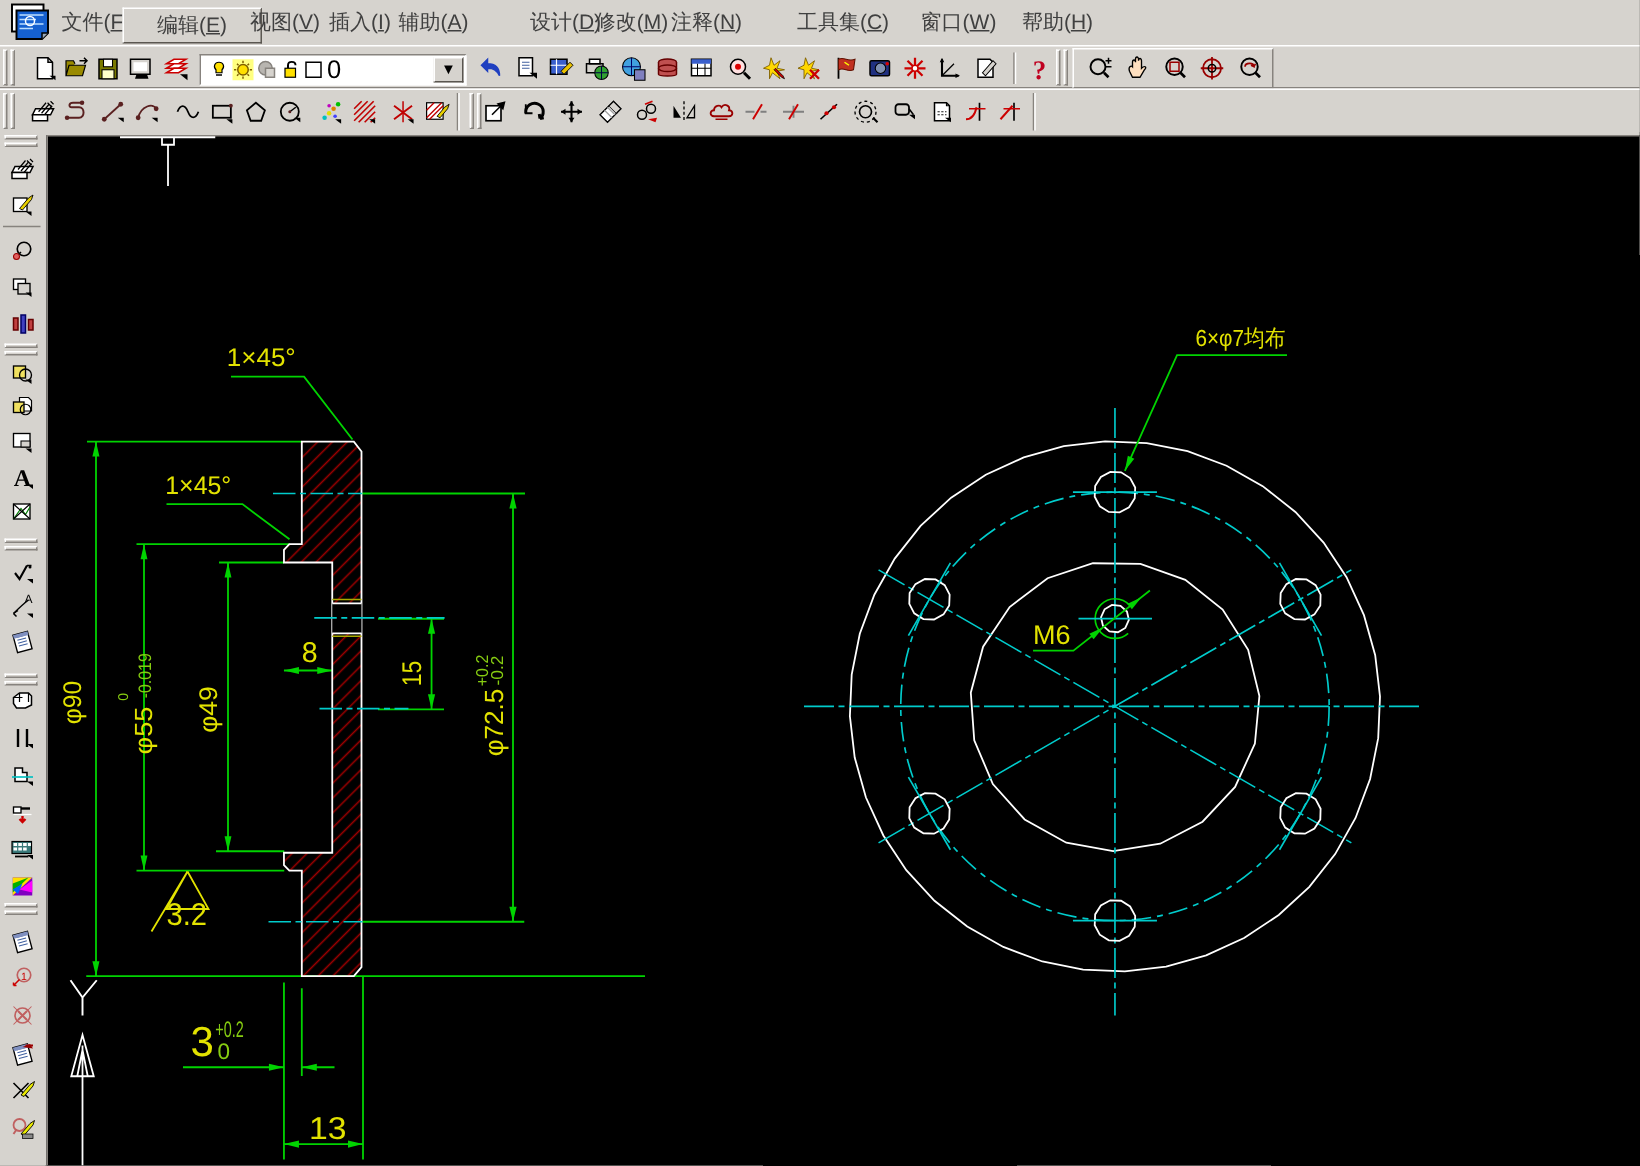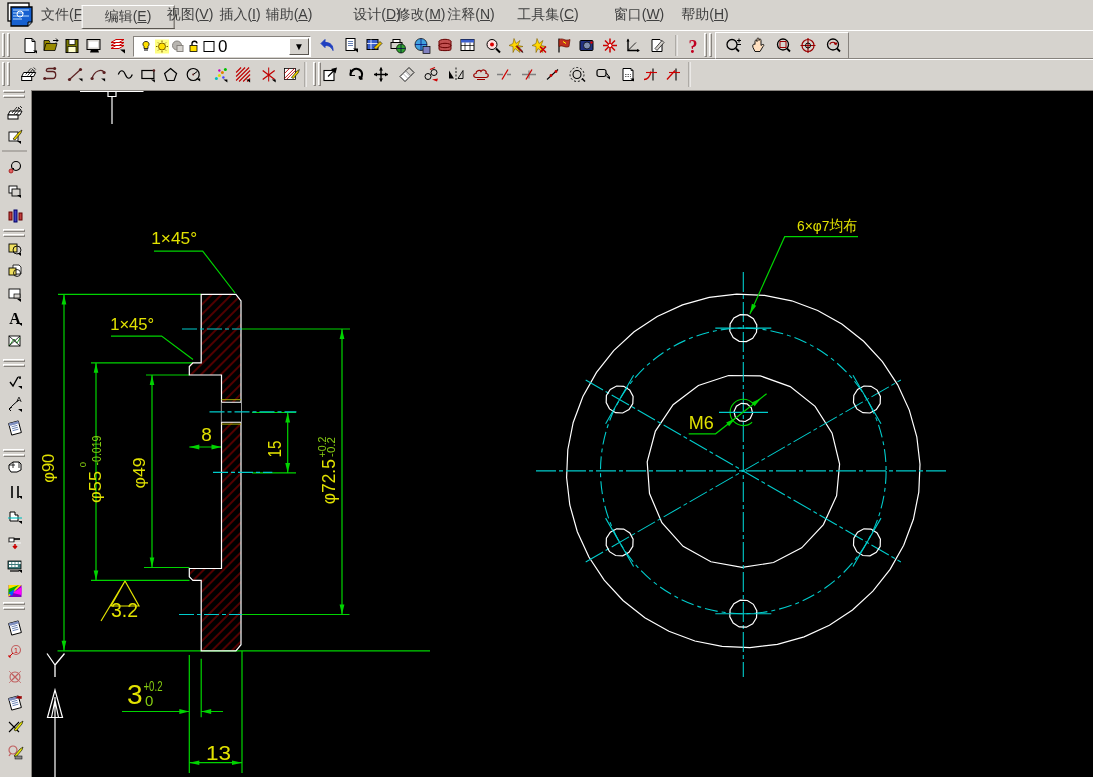--- a/index.html
+++ b/index.html
@@ -20,21 +20,21 @@
       <circle cx="20" cy="14" r="3" fill="none" stroke="#fff"></circle>
     </svg>
 <span class="mi" style="left:64px;transform:translateX(-50%)">文件(<u>F</u>)</span>
 <span class="mi" style="left:128px;transform:translateX(-50%);top:5px;padding:2px 22px;background:#d6d3ce;border:1px solid;border-color:#fff #5a5650 #5a5650 #fff">编辑(<u>E</u>)</span>
 <span class="mi" style="left:190px;transform:translateX(-50%)">视图(<u>V</u>)</span>
 <span class="mi" style="left:240px;transform:translateX(-50%)">插入(<u>I</u>)</span>
 <span class="mi" style="left:289px;transform:translateX(-50%)">辅助(<u>A</u>)</span>
 <span class="mi" style="left:377px;transform:translateX(-50%)">设计(<u>D</u>)</span>
 <span class="mi" style="left:421px;transform:translateX(-50%)">修改(<u>M</u>)</span>
 <span class="mi" style="left:471px;transform:translateX(-50%)">注释(<u>N</u>)</span>
-<span class="mi" style="left:548px;transform:translateX(-50%)">工具集(<u>C</u>)</span>
+<span class="mi" style="left:562px;transform:translateX(-50%)">工具集(<u>C</u>)</span>
 <span class="mi" style="left:639px;transform:translateX(-50%)">窗口(<u>W</u>)</span>
 <span class="mi" style="left:705px;transform:translateX(-50%)">帮助(<u>H</u>)</span>
 </div>
 <div style="position:absolute;left:0;top:30px;width:1093px;height:29px;background:#d6d3ce;border-top:1px solid #fff;border-bottom:1px solid #87837e">
 <div class="grip" style="left:2px;top:2px;height:24px"></div>
     <div class="grip" style="left:7px;top:2px;height:24px"></div>
 <svg width="1093" height="29" style="position:absolute;left:0;top:0">
 <g transform="translate(30,14.5)">
         <path d="M-5,-7 H2 L5,-4 V7 H-5 Z" fill="#fff" stroke="#000"></path>
         <path d="M2,-7 V-4 H5" fill="none" stroke="#000"></path>

